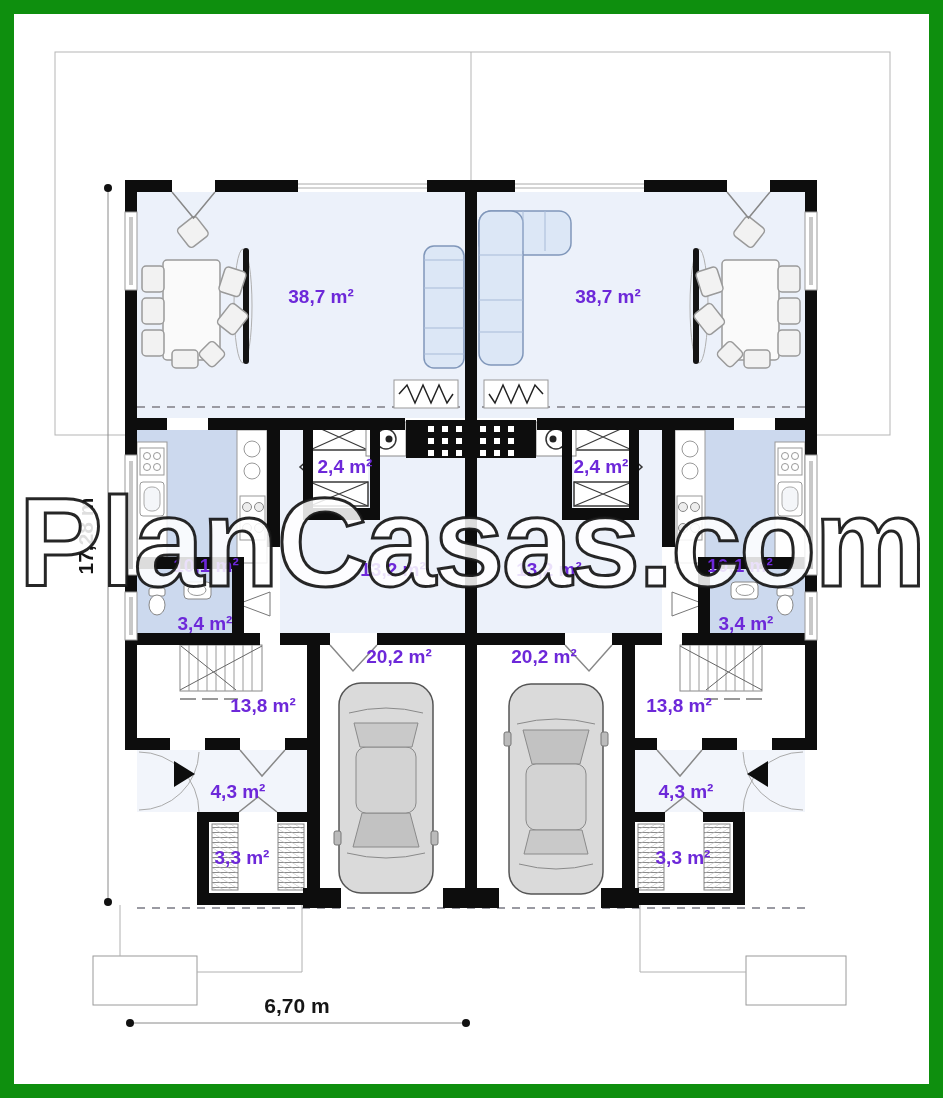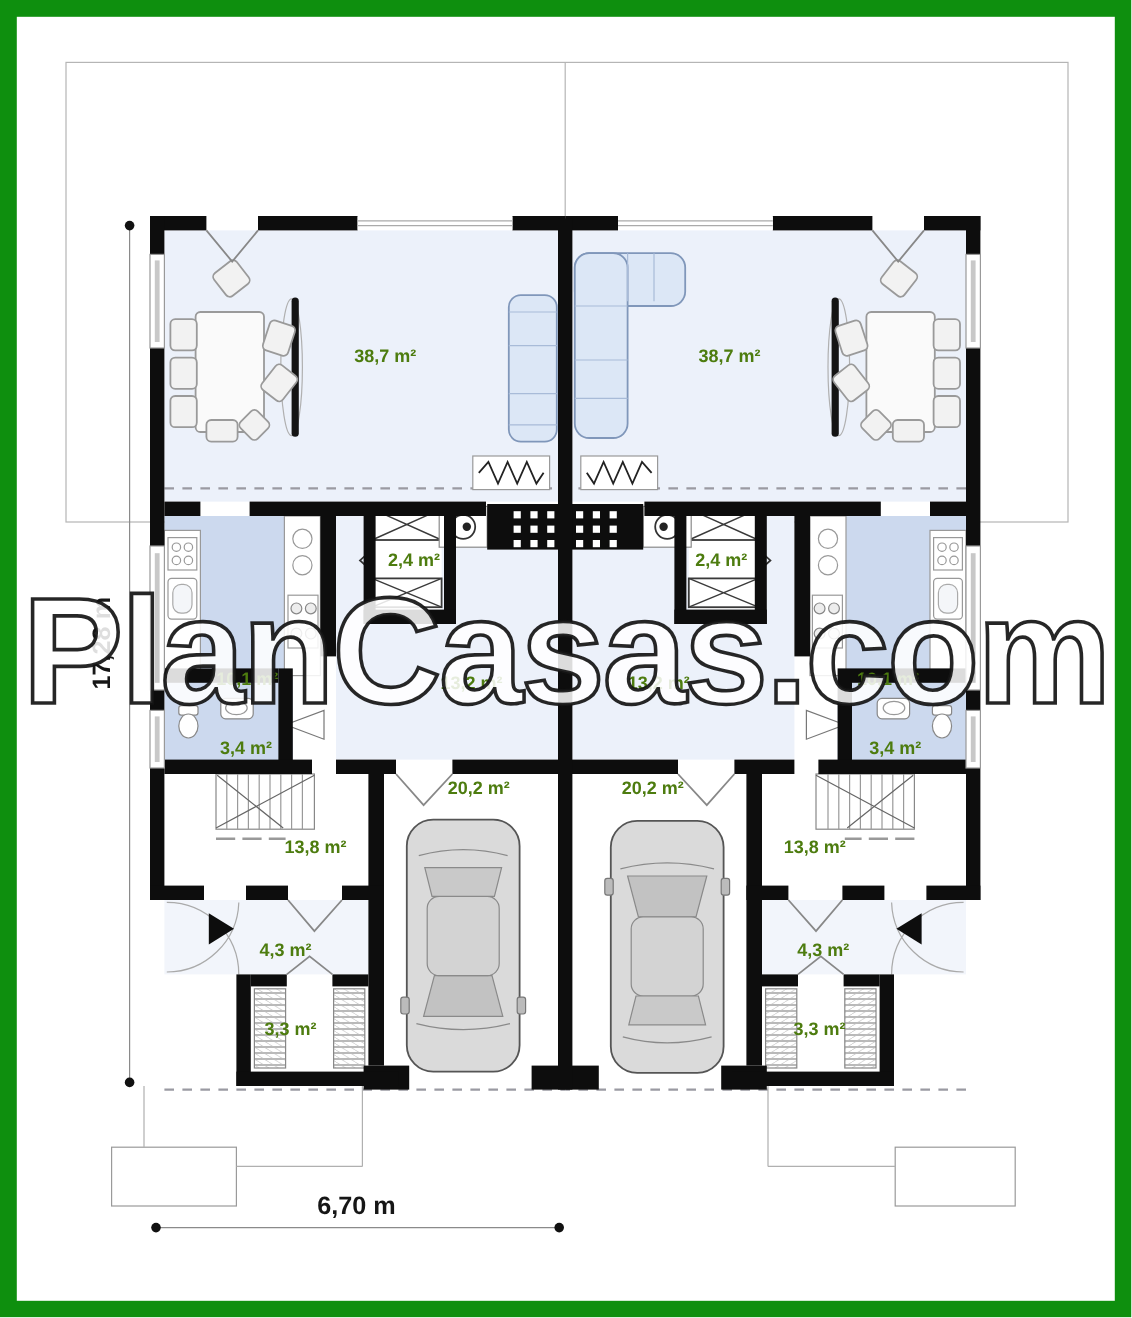--- a/index.html
+++ b/index.html
@@ -4,21 +4,21 @@
 <style>
   html,body{margin:0;padding:0;background:#fff;}
   .canvas{
     position:relative;width:943px;height:1098px;background:#ffffff;
     overflow:hidden;font-family:"Liberation Sans",sans-serif;
   }
   .frame{position:absolute;inset:0;border:14px solid #0e8f0e;z-index:20;pointer-events:none;}
   .plan-svg{position:absolute;left:0;top:0;z-index:1;}
   .rl{
     position:absolute;transform:translate(-50%,-50%);
-    font-weight:bold;font-size:15px;color:#4d7c0f;white-space:nowrap;z-index:5;
+    font-weight:bold;font-size:19px;color:#6d28d9;white-space:nowrap;z-index:5;
     letter-spacing:0;
   }
   .dim{
     position:absolute;transform:translate(-50%,-50%);
     font-weight:bold;font-size:21px;color:#161616;white-space:nowrap;z-index:5;
   }
   .dim.vert{transform:translate(-50%,-50%) rotate(-90deg);}
   .watermark{
     position:absolute;left:0;top:480px;width:943px;text-align:center;
     font-weight:bold;font-size:126px;line-height:1;letter-spacing:-2px;

